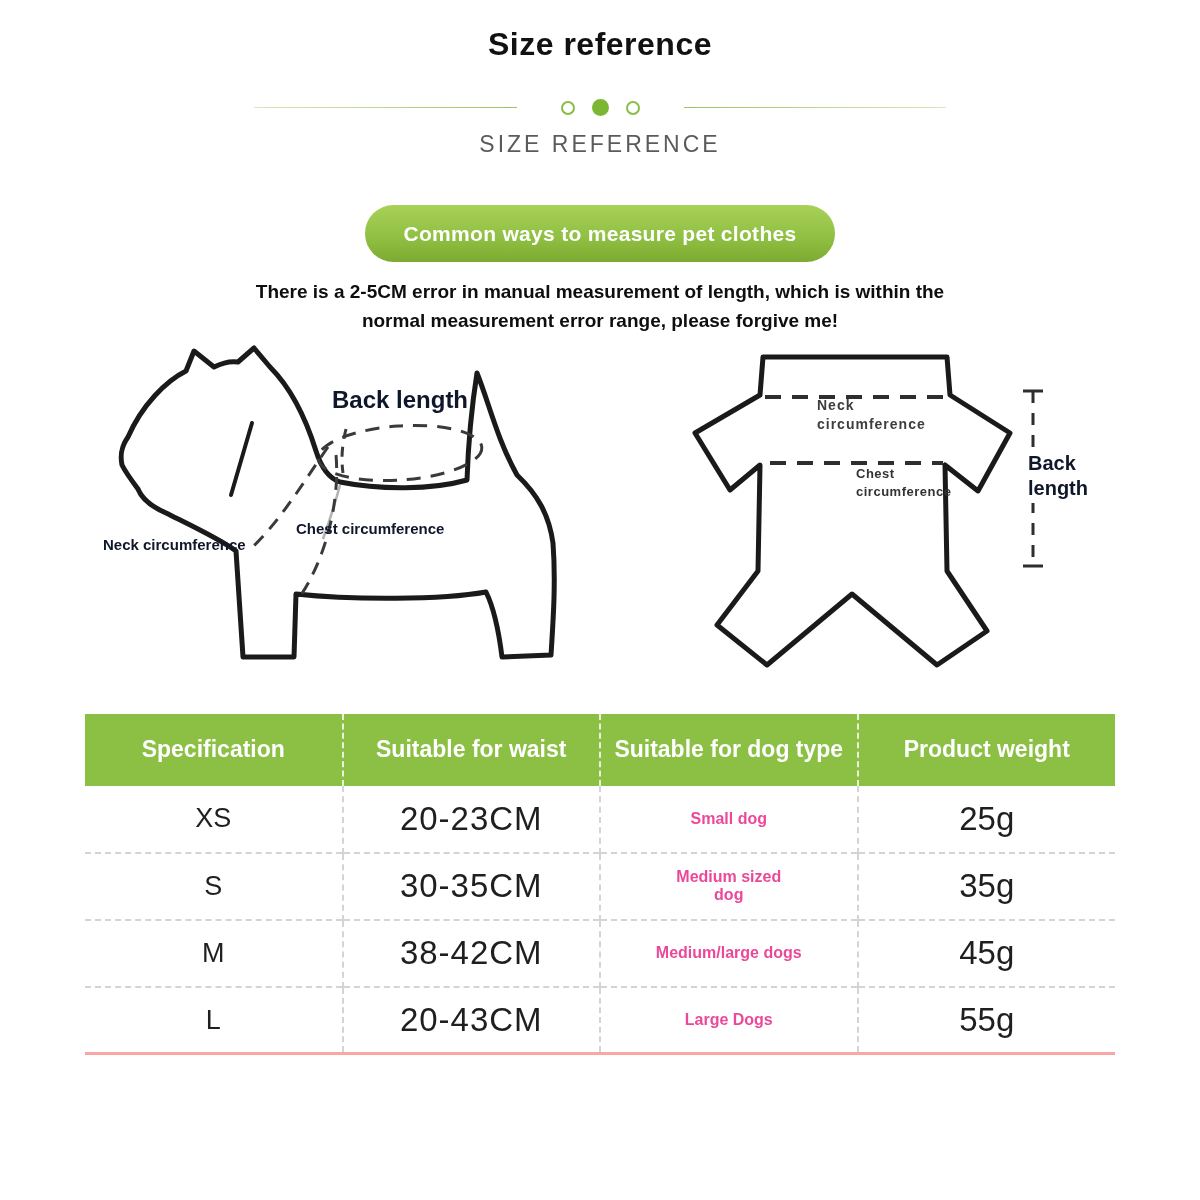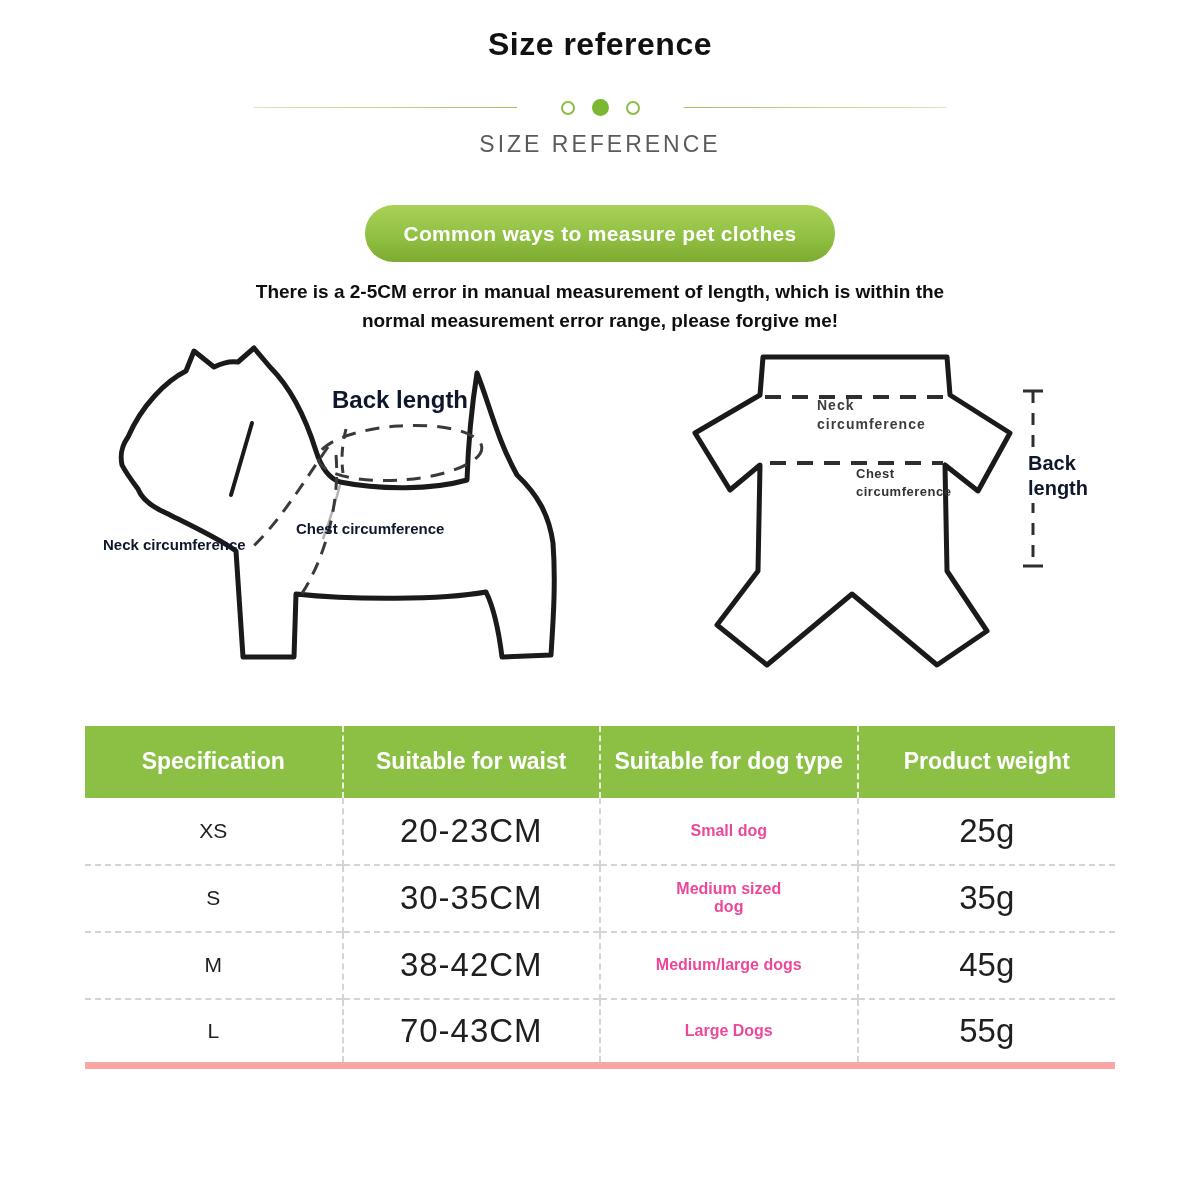--- a/index.html
+++ b/index.html
@@ -34,32 +34,32 @@
   .dia-label { position:absolute; font-weight:bold; color:#0f172a; white-space:pre-line; }
   .lbl-back-dog   { left:332px; top:50px;  font-size:24px; }
   .lbl-chest-dog  { left:296px; top:184px; font-size:15px; }
   .lbl-neck-dog   { left:103px; top:200px; font-size:15px; }
   .lbl-neck-garm  { left:817px; top:60px;  font-size:14px; color:#3d3d3d; line-height:1.4; letter-spacing:1px;}
   .lbl-chest-garm { left:820px; top:129px; font-size:13px; color:#333; line-height:1.4; letter-spacing:.5px;margin-left:36px;}
   .lbl-back-garm  { left:1028px; top:113px; font-size:20px; width:74px; line-height:1.25;
                     background:#fff; padding:2px 0; }
 
   
-  table.size-table { width:1030px; margin:12px auto; border-collapse:collapse;
-                     border-bottom:7px solid #fca5a5; table-layout:fixed; }
+  table.size-table { width:1030px; margin:0 auto; border-collapse:collapse;
+                     border-bottom:3px solid #fca5a5; table-layout:fixed; }
   .size-table th { height:72px; background:#8cc044; color:#fff; font-size:23px;
                    font-weight:bold; text-align:center; vertical-align:middle;
                    border-right:2px dashed rgba(255,255,255,.8); }
   .size-table th:last-child { border-right:none; }
   .size-table td { height:67px; text-align:center; vertical-align:middle;
                    border-right:2px dashed #d4d4d4; border-top:2px dashed #d4d4d4;
                    color:#1f1f1f; }
   .size-table td:last-child { border-right:none; }
   .size-table tbody tr:first-child td { border-top:none; }
-  td.c-spec   { font-size:21px; }
+  td.c-spec   { font-size:27px; }
   td.c-waist  { font-size:33px; letter-spacing:1px; }
   td.c-type   { font-size:16px; font-weight:bold; color:#ec4899; white-space:pre-line; line-height:1.15; }
   td.c-weight { font-size:33px; }
 </style>
 </head>
 <body>
 
 <div class="page-title">Size reference</div>
 
 <div class="divider">
@@ -146,18 +146,18 @@
       <td class="c-weight">35g</td>
     </tr>
     <tr>
       <td class="c-spec">M</td>
       <td class="c-waist">38-42CM</td>
       <td class="c-type">Medium/large dogs</td>
       <td class="c-weight">45g</td>
     </tr>
     <tr>
       <td class="c-spec">L</td>
-      <td class="c-waist">70-43CM</td>
+      <td class="c-waist">20-43CM</td>
       <td class="c-type">Large Dogs</td>
       <td class="c-weight">55g</td>
     </tr>
   </tbody>
 </table>
 
 </body></html>

